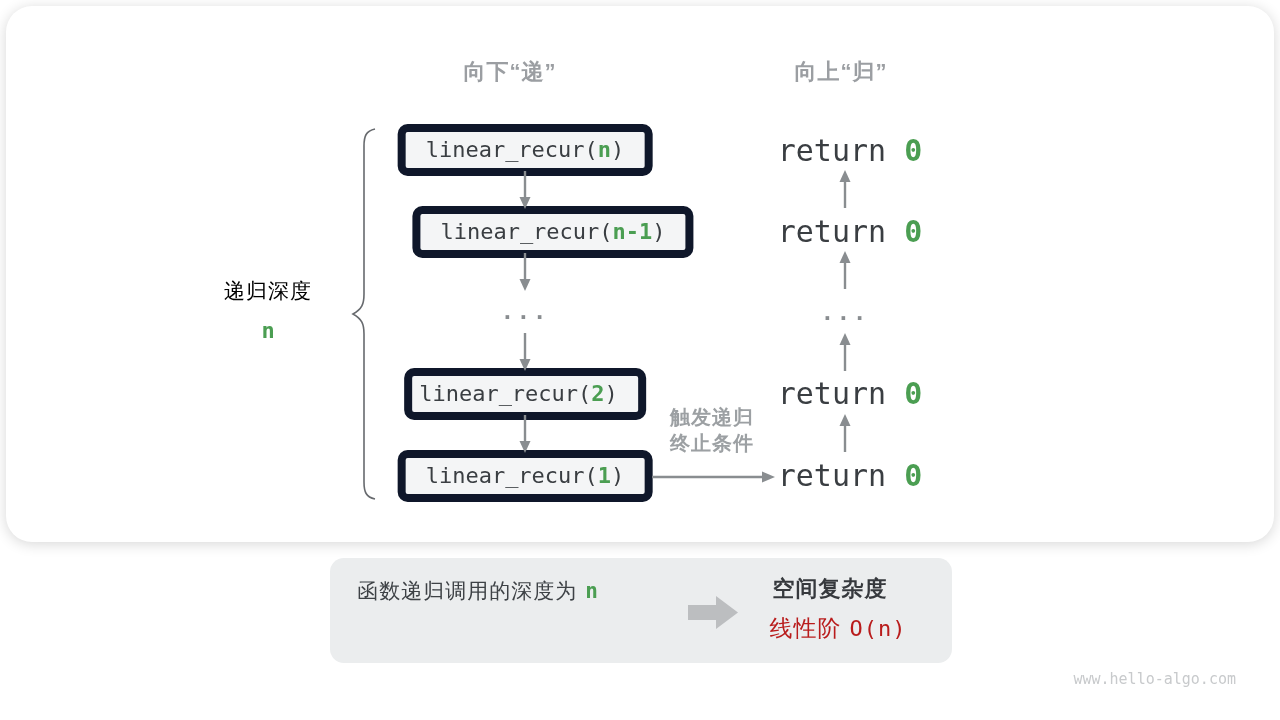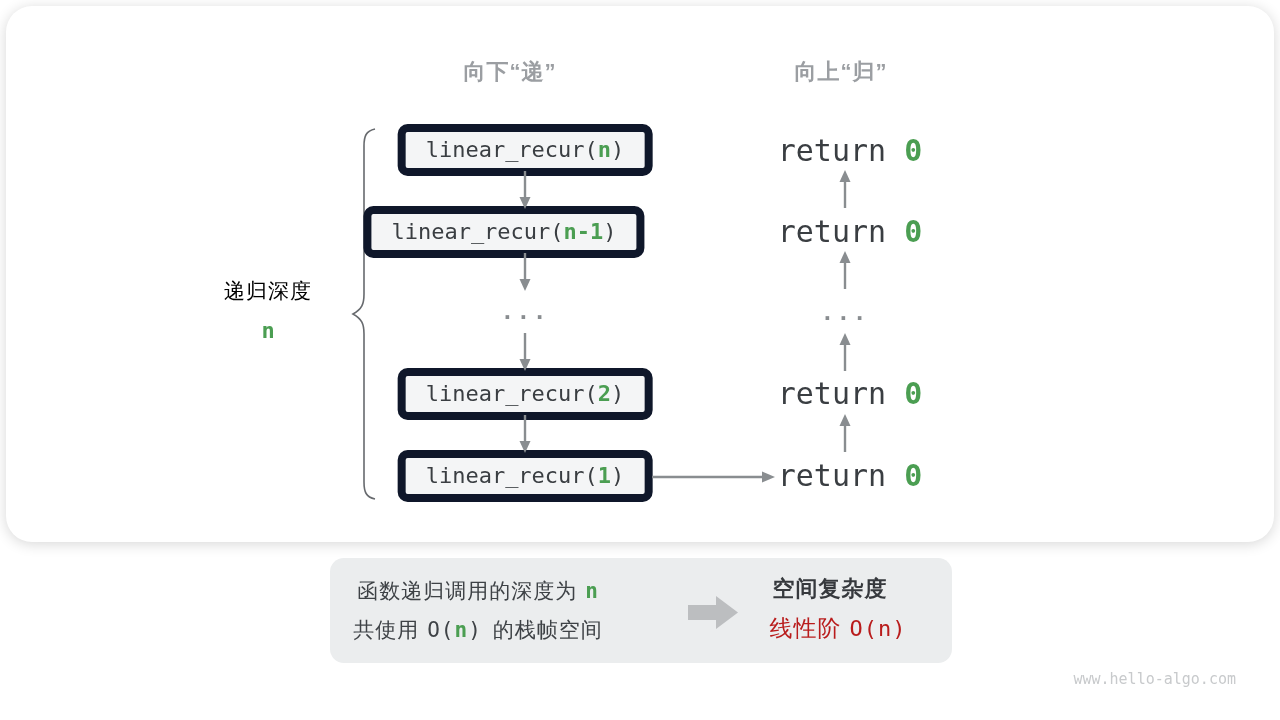--- a/index.html
+++ b/index.html
@@ -52,23 +52,23 @@
   <div class="abs col-header" style="left:510px; top:72px;">向下“递”</div>
   <div class="abs col-header" style="left:841px; top:72px;">向上“归”</div>
 
   <svg class="brace abs" style="left:364px; top:314px;" width="26" height="372" viewBox="0 0 26 372">
     <path d="M 24 1 C 15 3, 13 8, 13 18 L 13 166 C 13 176, 11 181, 2 186 C 11 191, 13 196, 13 206 L 13 354 C 13 364, 15 369, 24 371"></path>
   </svg>
   <div class="abs depth-text" style="left:268px; top:291px;">递归深度</div>
   <div class="abs depth-var" style="left:268px; top:330px;">n</div>
 
   <div class="abs stack-frame" style="left:525px; top:150px;"><span>linear_recur(</span><span class="code-arg">n</span><span>)</span></div>
-  <div class="abs stack-frame" style="left:504px; top:232px;"><span>linear_recur(</span><span class="code-arg">n-1</span><span>)</span></div>
+  <div class="abs stack-frame" style="left:553px; top:232px;"><span>linear_recur(</span><span class="code-arg">n-1</span><span>)</span></div>
   <div class="abs dots" style="left:525px; top:311px;">...</div>
-  <div class="abs stack-frame" style="left:525px; top:394px;"><span>linear_recur(</span><span class="code-arg">2</span><span>)</span></div>
+  <div class="abs stack-frame" style="left:525px; top:394px;padding-left:7px;"><span>linear_recur(</span><span class="code-arg">2</span><span>)</span></div>
   <div class="abs stack-frame" style="left:525px; top:476px;"><span>linear_recur(</span><span class="code-arg">1</span><span>)</span></div>
 
   <svg class="arrow" style="position:absolute; left:517px; top:171px;" width="16" height="38">
       <line x1="8" y1="0" x2="8" y2="27"></line>
       <polygon points="8,38 2.5,26 13.5,26"></polygon>
     </svg>
   <svg class="arrow" style="position:absolute; left:517px; top:253px;" width="16" height="38">
       <line x1="8" y1="0" x2="8" y2="27"></line>
       <polygon points="8,38 2.5,26 13.5,26"></polygon>
     </svg>
@@ -102,27 +102,28 @@
   <svg class="arrow" style="position:absolute; left:837px; top:414px;" width="16" height="38">
       <line x1="8" y1="38" x2="8" y2="11"></line>
       <polygon points="8,0 2.5,12 13.5,12"></polygon>
     </svg>
 
   <svg class="arrow" style="position:absolute; left:652px; top:469px;" width="123" height="16">
       <line x1="0" y1="8" x2="111" y2="8"></line>
       <polygon points="123,8 110,2.5 110,13.5"></polygon>
     </svg>
 
+  <div class="abs trigger-label" style="left:712px; top:430px;">
+    <div>触发递归</div>
+    <div>终止条件</div>
+  </div>
 
   <div class="summary-box"></div>
   <div class="abs sum-line" style="left:478px; top:591px;">
     <span>函数递归调用的深度为</span><span class="sum-var gap-l">n</span>
-  </div>
-  <div class="abs sum-line" style="left:478px; top:630px;">
-    <span>共使用</span><span class="sum-mono gap-l">O(</span><span class="sum-var">n</span><span class="sum-mono gap-r">)</span><span class="gap-l">的栈帧空间</span>
   </div>
   <svg style="position:absolute; left:688px; top:594px;" width="50" height="37">
     <polygon points="0,11 28,11 28,2 50,18.5 28,35 28,26 0,26" fill="#bcbec0"></polygon>
   </svg>
   <div class="abs sum-title" style="left:830px; top:589px;">空间复杂度</div>
   <div class="abs sum-result" style="left:838px; top:628px;">
     <span>线性阶</span><span class="mono gap-l">O(n)</span>
   </div>
 
   <div class="watermark">www.hello-algo.com</div>

